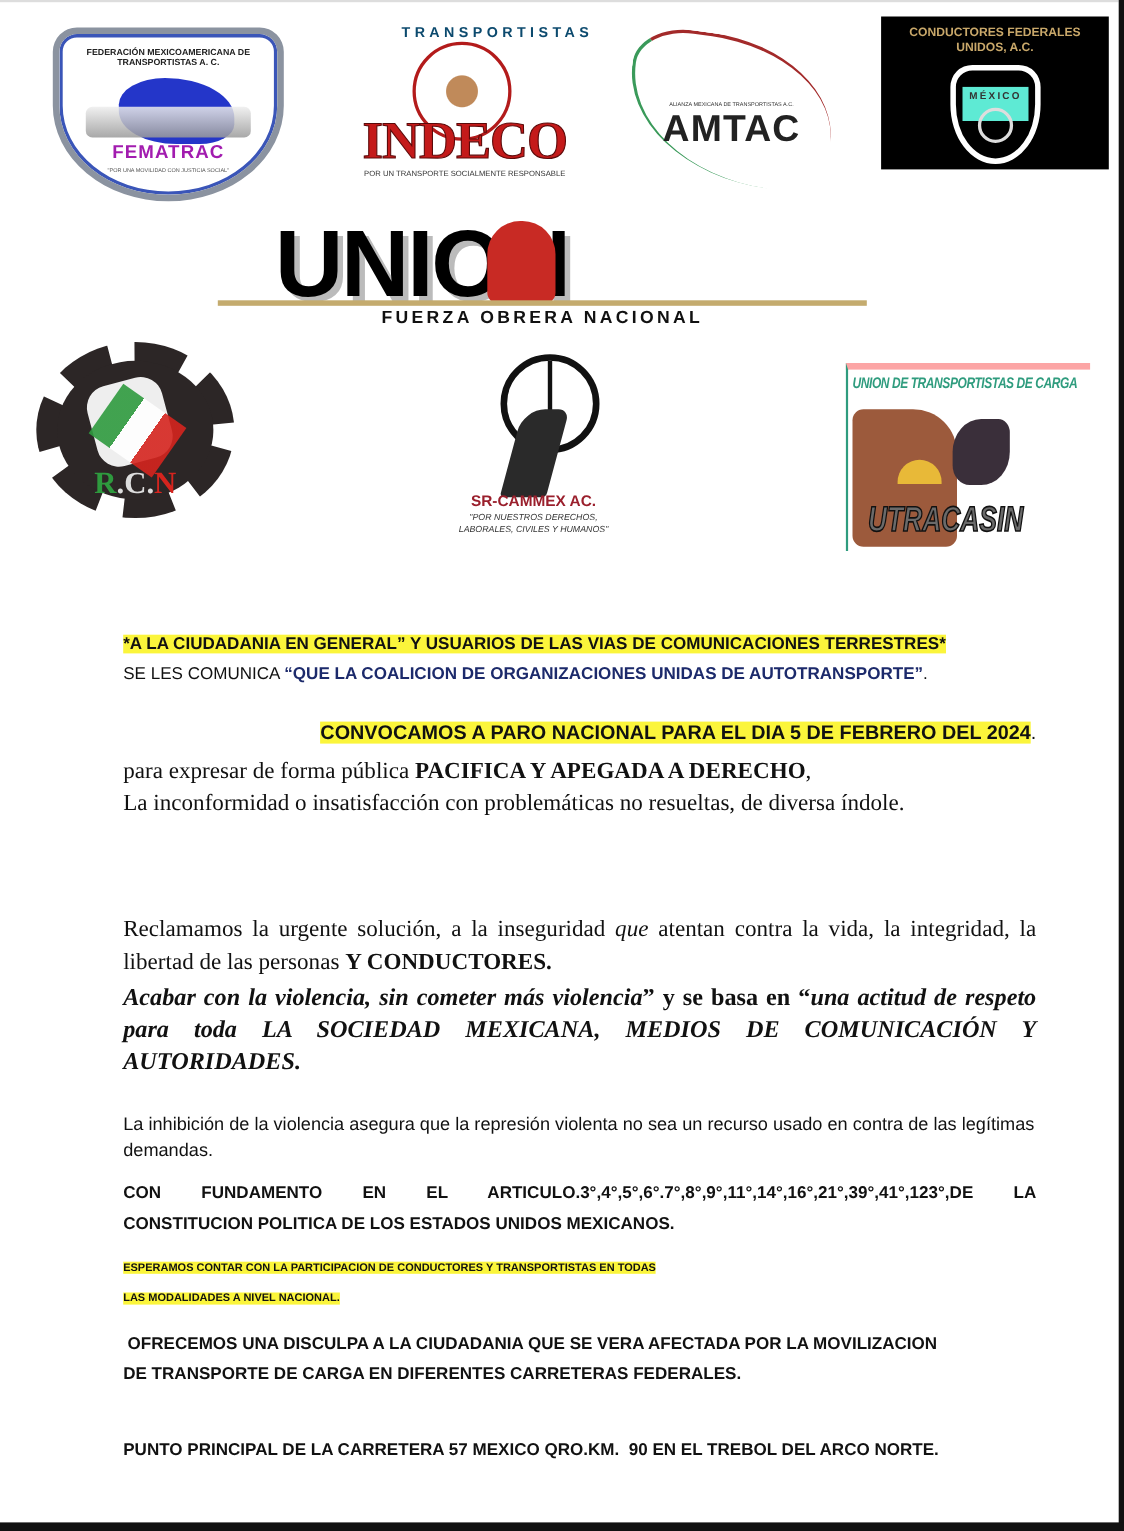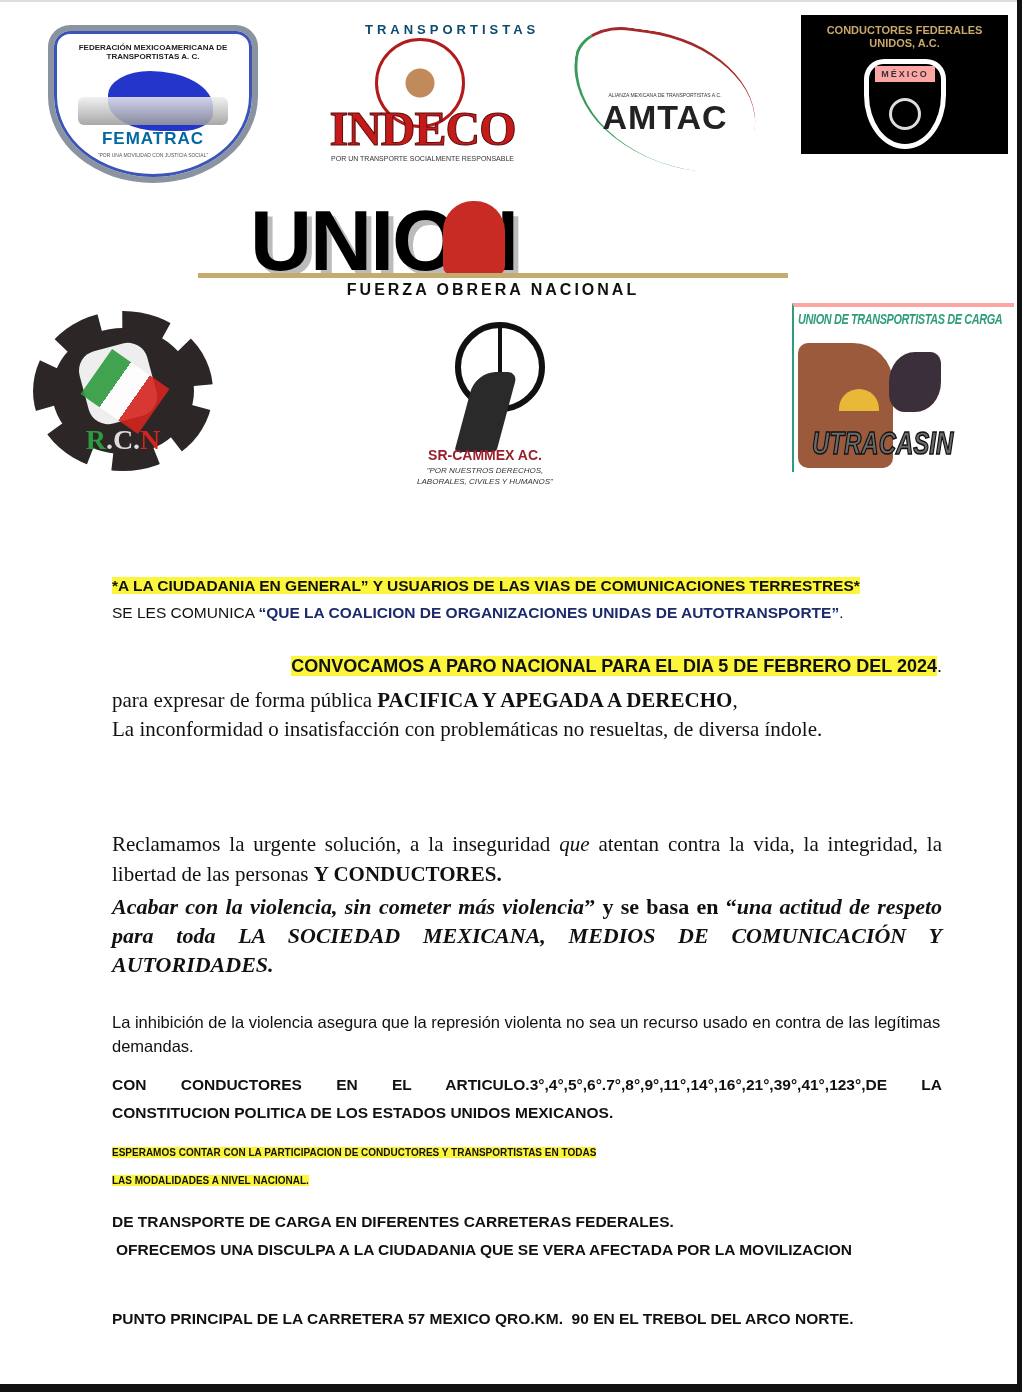--- a/index.html
+++ b/index.html
@@ -7,38 +7,38 @@
   .frame-right{position:absolute;right:0;top:0;width:5px;height:1392px;background:#111;}
   .frame-bottom{position:absolute;left:0;bottom:0;width:1022px;height:8px;background:#111;}
   .frame-top{position:absolute;left:0;top:0;width:1017px;height:2px;background:#ddd;}
   .logo{position:absolute;}
   
   .fem{left:48px;top:25px;width:210px;height:158px;}
   .fem .shield{position:absolute;left:0;top:0;width:210px;height:158px;background:#fff;border:6px solid #8b93a0;border-radius:22px 22px 50% 50% / 22px 22px 55% 55%;box-sizing:border-box;box-shadow:inset 0 0 0 3px #3a55b8;}
   .fem .t1{position:absolute;left:0;width:210px;top:18px;text-align:center;font-size:8px;font-weight:bold;line-height:9px;color:#222;}
   .fem .map{position:absolute;left:60px;top:46px;width:105px;height:60px;background:#2436c9;border-radius:40% 60% 30% 50%;}
   .fem .trucks{position:absolute;left:30px;top:72px;width:150px;height:28px;background:linear-gradient(#eee,#999);border-radius:6px;opacity:.85;}
-  .fem .name{position:absolute;left:0;width:210px;top:104px;text-align:center;font-size:17px;font-weight:bold;color:#0369a1;letter-spacing:1px;}
+  .fem .name{position:absolute;left:0;width:210px;top:104px;text-align:center;font-size:17px;font-weight:bold;color:#a21caf;letter-spacing:1px;}
   .fem .slogan{position:absolute;left:0;width:210px;top:127px;text-align:center;font-size:5px;color:#555;}
   
   .ind{left:305px;top:22px;width:235px;height:145px;}
   .ind .arc{position:absolute;left:60px;top:0;width:115px;font-size:13px;font-weight:bold;letter-spacing:4px;text-align:center;color:#0c4a6e;}
   .ind .seal{position:absolute;left:70px;top:16px;width:90px;height:90px;border-radius:50%;border:3px solid #b31b1b;box-sizing:border-box;background:radial-gradient(circle,#c08a5a 0 14px,#fff 15px);}
   .ind .name{position:absolute;left:0;top:82px;width:235px;text-align:center;font-family:"Liberation Serif",serif;font-size:48px;font-weight:bold;color:#c41a1a;letter-spacing:-1px;-webkit-text-stroke:1px #5b0a0a;line-height:50px;}
   .ind .slogan{position:absolute;left:0;top:133px;width:235px;text-align:center;font-size:7px;color:#333;}
   
   .amt{left:560px;top:28px;width:210px;height:140px;}
   .amt .mapl{position:absolute;left:10px;top:5px;width:185px;height:130px;border-top:3px solid #a32a2a;border-left:3px solid #3a9a5a;border-radius:30% 70% 20% 80%;transform:rotate(8deg);}
   .amt .sub{position:absolute;left:0;top:64px;width:210px;text-align:center;font-size:5px;color:#333;}
   .amt .name{position:absolute;left:0;top:70px;width:210px;text-align:center;font-size:34px;font-weight:bold;color:#222;letter-spacing:1px;}
   
   .cfu{left:801px;top:15px;width:207px;height:139px;background:#000;}
   .cfu .t{position:absolute;left:0;top:9px;width:207px;text-align:center;font-size:11px;font-weight:bold;line-height:13px;color:#c9a86a;}
   .cfu .badge{position:absolute;left:63px;top:44px;width:82px;height:90px;background:#000;border:5px solid #fff;border-radius:20px 20px 50% 50% / 20px 20px 60% 60%;box-sizing:border-box;}
-  .cfu .mx{position:absolute;left:6px;top:2px;width:60px;height:16px;background:#fca5a5;font-size:9px;font-weight:bold;text-align:center;line-height:16px;letter-spacing:2px;color:#333;}
+  .cfu .mx{position:absolute;left:6px;top:15px;width:60px;height:31px;background:#5eead4;font-size:9px;font-weight:bold;text-align:center;line-height:16px;letter-spacing:2px;color:#333;}
   .cfu .wheel{position:absolute;left:20px;top:34px;width:32px;height:32px;border-radius:50%;border:3px solid #ddd;box-sizing:border-box;}
   
   .union{left:198px;top:195px;width:600px;height:110px;}
   .union .word{position:absolute;left:52px;top:0;font-size:86px;font-weight:bold;color:#000;letter-spacing:-2px;line-height:90px;text-shadow:5px 5px 0 #bbb;}
   .union .fist{position:absolute;left:245px;top:6px;width:62px;height:75px;background:#c82a24;border-radius:30px 30px 10px 10px;}
   .union .bar{position:absolute;left:0;top:78px;width:590px;height:5px;background:#c4ab6e;}
   .union .sub{position:absolute;left:0;top:86px;width:590px;text-align:center;font-size:16px;font-weight:bold;letter-spacing:3px;color:#111;}
   
   .rcn{left:28px;top:306px;width:190px;height:170px;}
   .rcn .gear{position:absolute;left:5px;top:5px;width:180px;height:160px;border-radius:50%;border:22px dashed #2c2626;box-sizing:border-box;}
@@ -50,21 +50,21 @@
   .rcn .name span.c{color:#ddd;}
   .rcn .name span.n{color:#d5241e;}
   
   .srm{left:405px;top:322px;width:160px;height:175px;}
   .srm .wheel{position:absolute;left:50px;top:0;width:90px;height:90px;border-radius:50%;border:6px solid #111;box-sizing:border-box;}
   .srm .spoke{position:absolute;left:93px;top:6px;width:4px;height:50px;background:#111;}
   .srm .road{position:absolute;left:60px;top:50px;width:42px;height:80px;background:#2a2a2a;border-radius:20px 10px 4px 4px;transform:skewX(-15deg);}
   .srm .name{position:absolute;left:0;top:125px;width:160px;text-align:center;font-size:14px;font-weight:bold;color:#9a1f2c;}
   .srm .slogan{position:absolute;left:0;top:143px;width:160px;text-align:center;font-size:8px;line-height:11px;font-style:italic;color:#333;}
   
-  .utr{left:769px;top:303px;width:220px;height:165px;border-top:4px solid #fca5a5;border-left:2px solid #2f9c7e;margin-left:23px;}
+  .utr{left:769px;top:330px;width:220px;height:165px;border-top:6px solid #fca5a5;border-left:2px solid #2f9c7e;}
   .utr .t{position:absolute;left:4px;top:4px;font-size:14px;font-weight:bold;font-style:italic;color:#2f9c7e;letter-spacing:-.5px;transform:scaleX(.78);transform-origin:left;white-space:nowrap;}
   .utr .map{position:absolute;left:4px;top:36px;width:95px;height:125px;background:#9c5a3c;border-radius:10px 40px 10px 10px;}
   .utr .sun{position:absolute;left:45px;top:82px;width:40px;height:22px;background:#e8b938;border-radius:20px 20px 0 0;}
   .utr .eagle{position:absolute;left:95px;top:45px;width:52px;height:60px;background:#3a2f3a;border-radius:50% 20% 50% 30%;}
   .utr .name{position:absolute;left:18px;top:118px;font-size:32px;font-weight:bold;font-style:italic;color:#6a6a6a;-webkit-text-stroke:1.5px #111;transform:scaleX(.75);transform-origin:left;}
   
   .txt{position:absolute;left:112px;width:830px;}
   .cal{font-family:"Liberation Sans",sans-serif;font-weight:bold;transform-origin:left;white-space:nowrap;}
   .hl{background:#fbf53b;}
   .serif{font-family:"Liberation Serif",serif;}
@@ -171,24 +171,24 @@
   <span>La inconformidad o insatisfacción con problemáticas no resueltas, de diversa índole.</span>
 </div>
 <div class="txt p2 serif">
   <span>Reclamamos la urgente solución, a la inseguridad </span><i>que</i><span> atentan contra la vida, la integridad, la libertad de las personas </span><b>Y CONDUCTORES.</b>
 </div>
 <div class="txt p3 serif">
   <span>Acabar con la violencia, sin cometer más violencia</span><span style="font-style:normal">” y se basa en “</span><span>una actitud de respeto para toda LA SOCIEDAD MEXICANA, MEDIOS DE COMUNICACIÓN Y AUTORIDADES.</span>
 </div>
 <div class="txt p4">La inhibición de la violencia asegura que la represión violenta no sea un recurso usado en contra de las legítimas demandas.</div>
 <div class="txt p5">
-  <span class="jl">CON CONDUCTORES EN EL ARTICULO.3°,4°,5°,6°.7°,8°,9°,11°,14°,16°,21°,39°,41°,123°,DE LA</span>
+  <span class="jl">CON FUNDAMENTO EN EL ARTICULO.3°,4°,5°,6°.7°,8°,9°,11°,14°,16°,21°,39°,41°,123°,DE LA</span>
   <span class="nw">CONSTITUCION POLITICA DE LOS ESTADOS UNIDOS MEXICANOS.</span>
 </div>
 <div class="txt p6">
   <span class="nw"><span class="hl">ESPERAMOS CONTAR CON LA PARTICIPACION DE CONDUCTORES Y TRANSPORTISTAS EN TODAS</span></span>
   <span class="nw"><span class="hl">LAS MODALIDADES A NIVEL NACIONAL.</span></span>
 </div>
 <div class="txt p7">
+  <span class="nw" style="padding-left:4px">OFRECEMOS UNA DISCULPA A LA CIUDADANIA QUE SE VERA AFECTADA POR LA MOVILIZACION</span>
   <span class="nw">DE TRANSPORTE DE CARGA EN DIFERENTES CARRETERAS FEDERALES.</span>
-  <span class="nw" style="padding-left:4px">OFRECEMOS UNA DISCULPA A LA CIUDADANIA QUE SE VERA AFECTADA POR LA MOVILIZACION</span>
 </div>
 <div class="txt p8" style="white-space:pre;margin-top:32px;">PUNTO PRINCIPAL DE LA CARRETERA 57 MEXICO QRO.KM.  90 EN EL TREBOL DEL ARCO NORTE.</div>
 
 </body></html>

